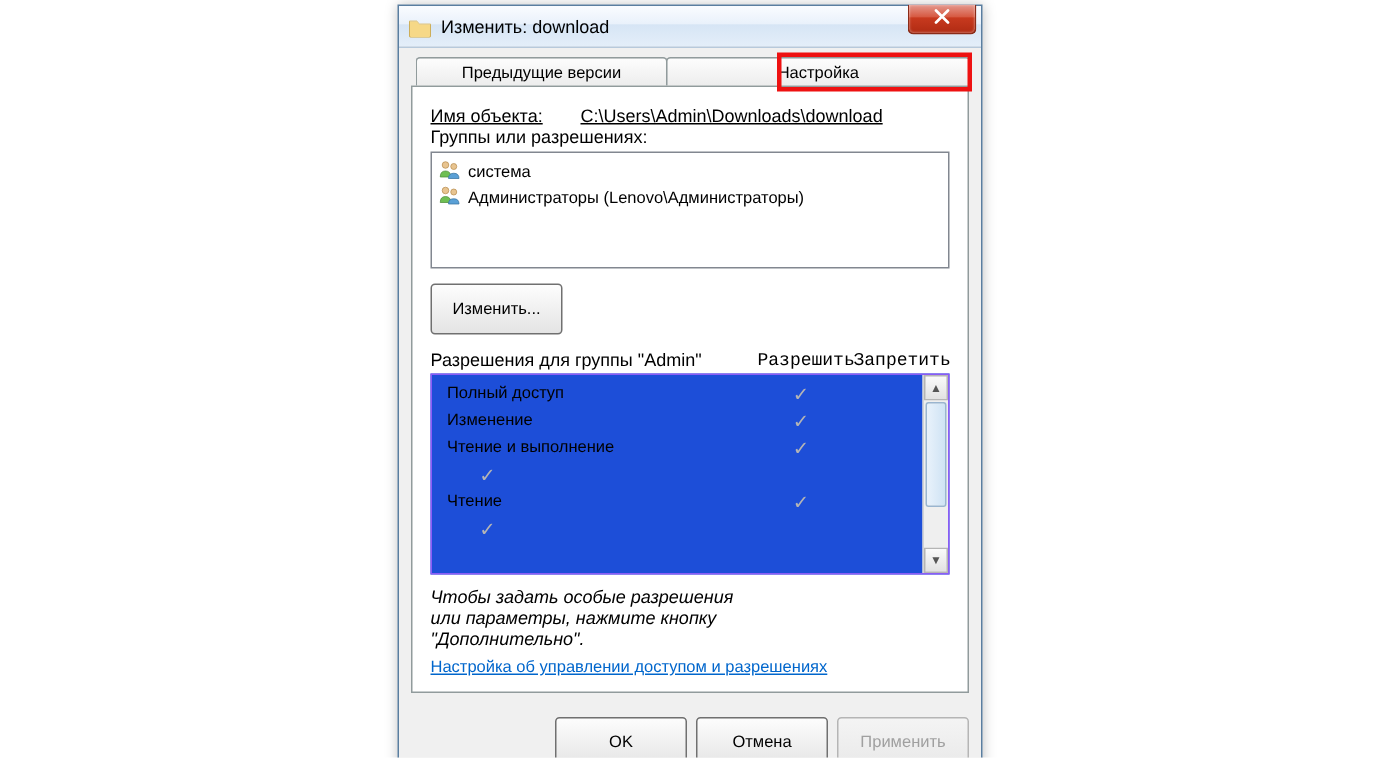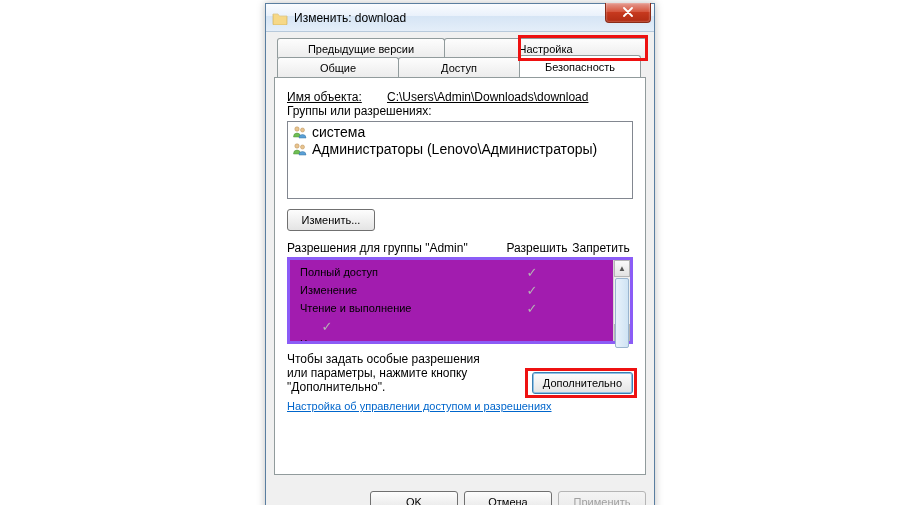--- a/index.html
+++ b/index.html
@@ -112,24 +112,24 @@
   .groups-label { margin-bottom: 3px; }
   .listbox {
     border: 1px solid #828790;
     background: #fff;
     height: 78px;
     overflow: hidden;
     padding: 2px;
   }
   .listitem {
     display: flex;
-    align-items: flex-start;
+    align-items: flex-end;
     height: 17px;
     padding: 0 2px;
-    font-size: 14px;
+    font-size: 11px;
   }
   .usericon {
     width: 16px; height: 16px; margin-right: 4px;
     display: inline-flex; align-items: center; justify-content: center;
   }
   .edit-row {
     display: flex;
     align-items: flex-start;
     justify-content: space-between;
     margin-top: 10px;
@@ -138,43 +138,43 @@
   .btn {
     min-width: 88px;
     height: 22px;
     background: linear-gradient(to bottom,#fdfdfd,#e4e4e4);
     border: 1px solid #707070;
     border-radius: 3px;
     font-size: 11px;
     display: inline-flex;
     align-items: center;
     justify-content: center;
-    padding: 4px 10px;
+    padding: 16px 10px;
     cursor: default;
   }
   .btn.focus {
     border-color: #3c7fb1;
     box-shadow: 0 0 0 1px #8fc0e5 inset;
   }
   .btn.disabled {
     color: #a0a0a0;
     border-color: #b5b5b5;
     background: linear-gradient(to bottom,#f4f4f4,#e9e9e9);
   }
   .perm-header {
     display: flex;
     margin-top: 10px;
     margin-bottom: 2px;
   }
   .perm-header .lbl { flex: 1; }
-  .perm-header .col { width: 64px; text-align: center; }
+  .perm-header .col { width: 64px; text-align: center; font-family: Liberation Mono, monospace; }
   .perm-box {
-    border: 3px solid #8b5cf6;
-    background: #a21caf;
-    height: 87px;
+    border: 1px solid #8b5cf6;
+    background: #1d4ed8;
+    height: 134px;
     position: relative;
     display: flex;
   }
   .perm-list {
     flex: 1;
     padding: 3px 0;
     overflow: hidden;
   }
   .perm-row {
     display: flex;
@@ -202,24 +202,25 @@
     font-size:8px;color:#555;
   }
   .scrollbar .track { flex:1; background:#efefef; position:relative;}
   .scrollbar .thumb {
     position:absolute;left:1px;right:1px;top:1px;height:70px;
     background: linear-gradient(to right,#e9f2fb,#cfe3f4);
     border:1px solid #9ab5cf;border-radius:2px;
   }
   .adv-row {
     display: flex;
-    align-items: flex-end;
+    align-items: center;
     justify-content: space-between;
     margin-top: 8px;
     position: relative;
+    font-style: italic;
   }
   .adv-row .txt { width: 210px; line-height: 14px; }
   .hl-adv { right: -4px; top: -4px; width: 112px; height: 30px; }
   .link {
     color: #0066cc;
     text-decoration: underline;
     margin-top: 6px;
     display: inline-block;
     font-size: 11px;
   }
@@ -256,31 +257,20 @@
     <div class="tab-area">
       <div class="hl-red hl-tab"></div>
       <div class="tab-row row-top">
         <div class="tab w1">
             <span>Предыдущие версии</span>
           </div>
         <div class="tab w2">
             <span>Настройка</span>
           </div>
       </div>
-      <div class="tab-row">
-        <div class="tab wa">
-            <span>Общие</span>
-          </div>
-        <div class="tab wa">
-            <span>Доступ</span>
-          </div>
-        <div class="tab wa active">
-            <span>Безопасность</span>
-          </div>
-      </div>
       <div class="tab-body">
 
         <div class="object-row">
           <span class="lbl">Имя объекта:</span>
           <span>C:\Users\Admin\Downloads\download</span>
         </div>
 
         <div class="groups-label">Группы или разрешениях:</div>
         <div class="listbox">
           <div class="listitem">
@@ -354,26 +344,20 @@
             <div class="arrow">▲</div>
             <div class="track">
                 <div class="thumb"></div>
               </div>
             <div class="arrow">▼</div>
           </div>
         </div>
 
         <div class="adv-row">
           <div class="txt">Чтобы задать особые разрешения или параметры, нажмите кнопку "Дополнительно".</div>
-          <div style="position:relative;">
-            <div class="hl-red hl-adv"></div>
-            <div class="btn focus">
-                <span>Дополнительно</span>
-              </div>
-          </div>
         </div>
 
         <a class="link" href="#"><span>Настройка об управлении доступом и разрешениях</span></a>
 
       </div>
     </div>
   </div>
 
   <div class="dlg-buttons">
     <div class="btn">

